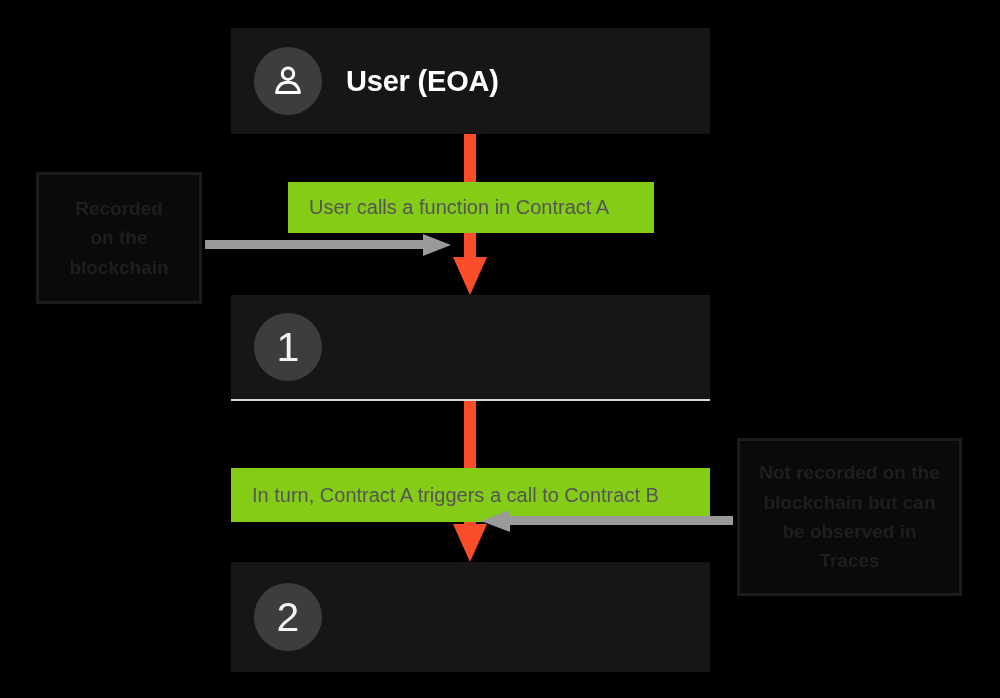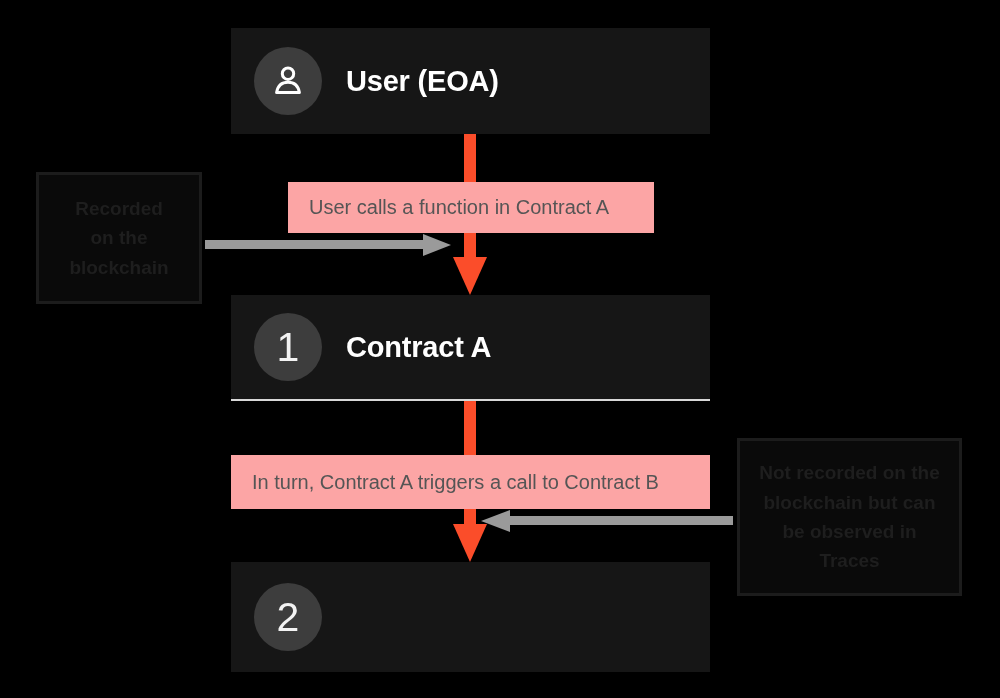--- a/index.html
+++ b/index.html
@@ -62,34 +62,34 @@
     font-size: 29px;
     font-weight: bold;
     margin-left: 24px;
     letter-spacing: -0.2px;
     white-space: nowrap;
   }
 
   
   .caption {
     position: absolute;
-    background: #fca5a5;
+    background: #84cc16;
     display: flex;
     align-items: center;
     box-sizing: border-box;
     z-index: 5;
   }
   .caption span {
     color: #555555;
     font-size: 20px;
     white-space: nowrap;
     font-family: "Liberation Sans", sans-serif;
   }
   .cap-1 { left: 288px; top: 182px; width: 366px; height: 51px; padding-left: 21px; }
-  .cap-2 { left: 231px; top: 455px; width: 479px; height: 54px; padding-left: 21px; }
+  .cap-2 { left: 231px; top: 468px; width: 479px; height: 54px; padding-left: 21px; }
 
   
   .annot {
     position: absolute;
     background: #0a0a0a;
     border: 3px solid #1c1c1c;
     box-sizing: border-box;
     display: flex;
     flex-direction: column;
     align-items: center;
@@ -150,21 +150,20 @@
         <path d="M4.8 19.2 C5.6 14.6 8.5 12.8 12 12.8 C15.5 12.8 18.4 14.6 19.2 19.2 Z" fill="none" stroke="#ffffff" stroke-width="1.9" stroke-linejoin="round"></path>
       </svg>
     </div>
     <div class="node-label">User (EOA)</div>
   </div>
 
   <div class="node node-ca">
     <div class="badge">
       <span class="badge-num">1</span>
     </div>
-    <div class="node-label">Contract A</div>
   </div>
 
   <div class="node node-cb">
     <div class="badge">
       <span class="badge-num">2</span>
     </div>
   </div>
 
   <div class="caption cap-1">
     <span>User calls a function in Contract A</span>

